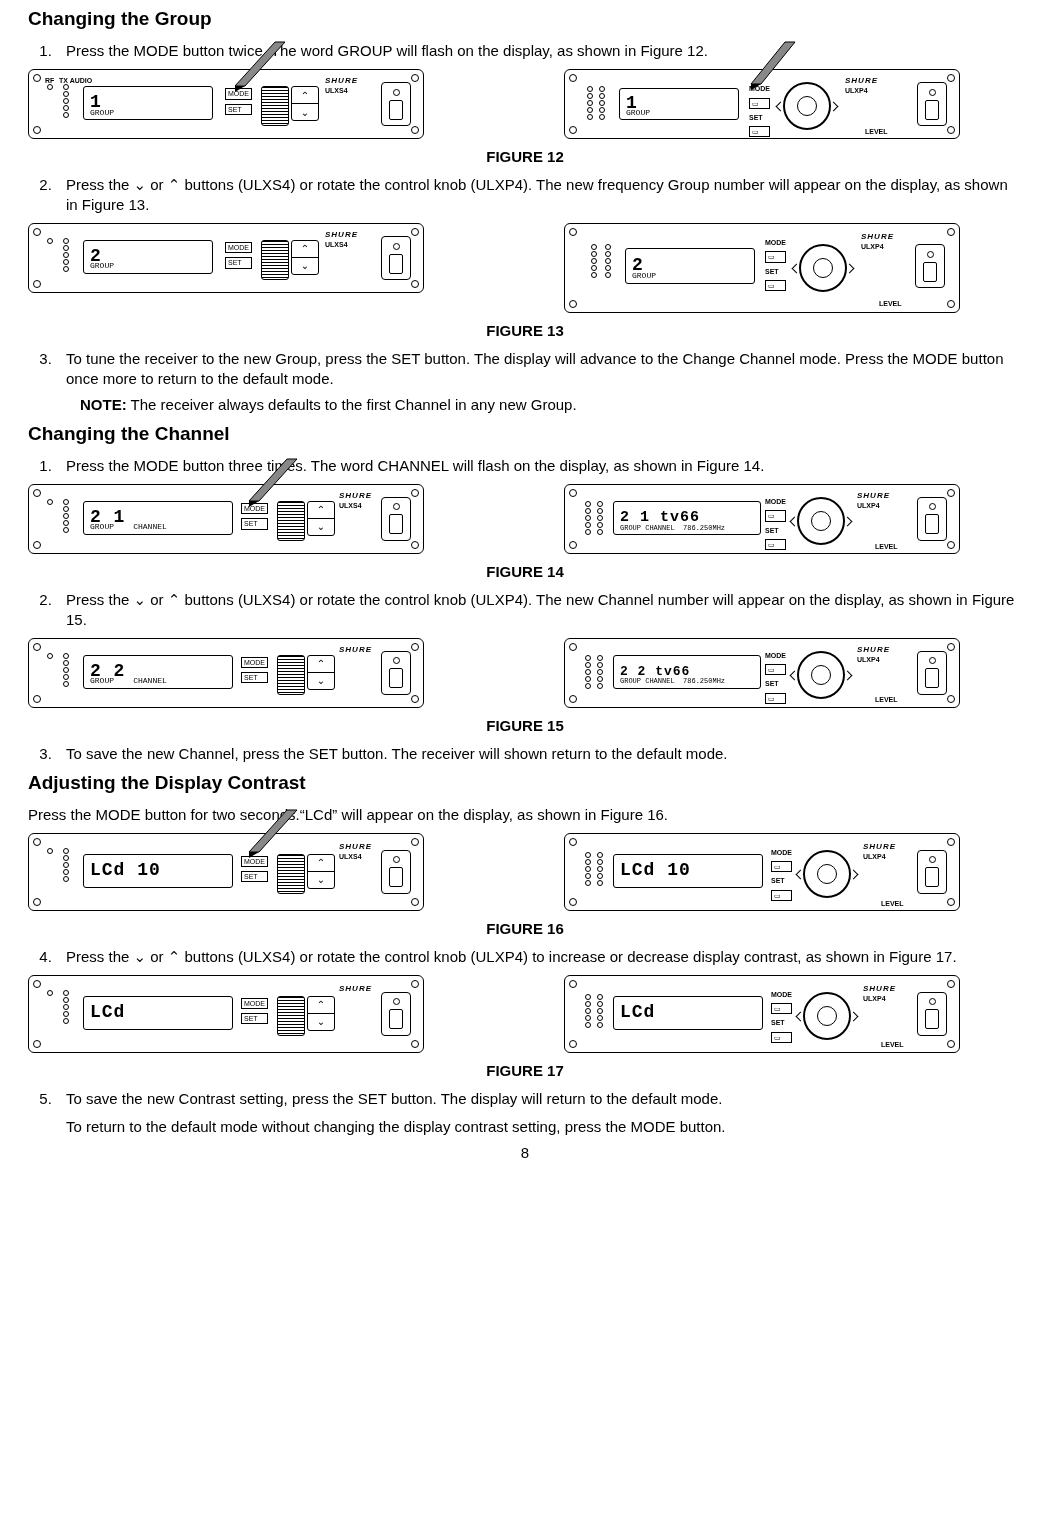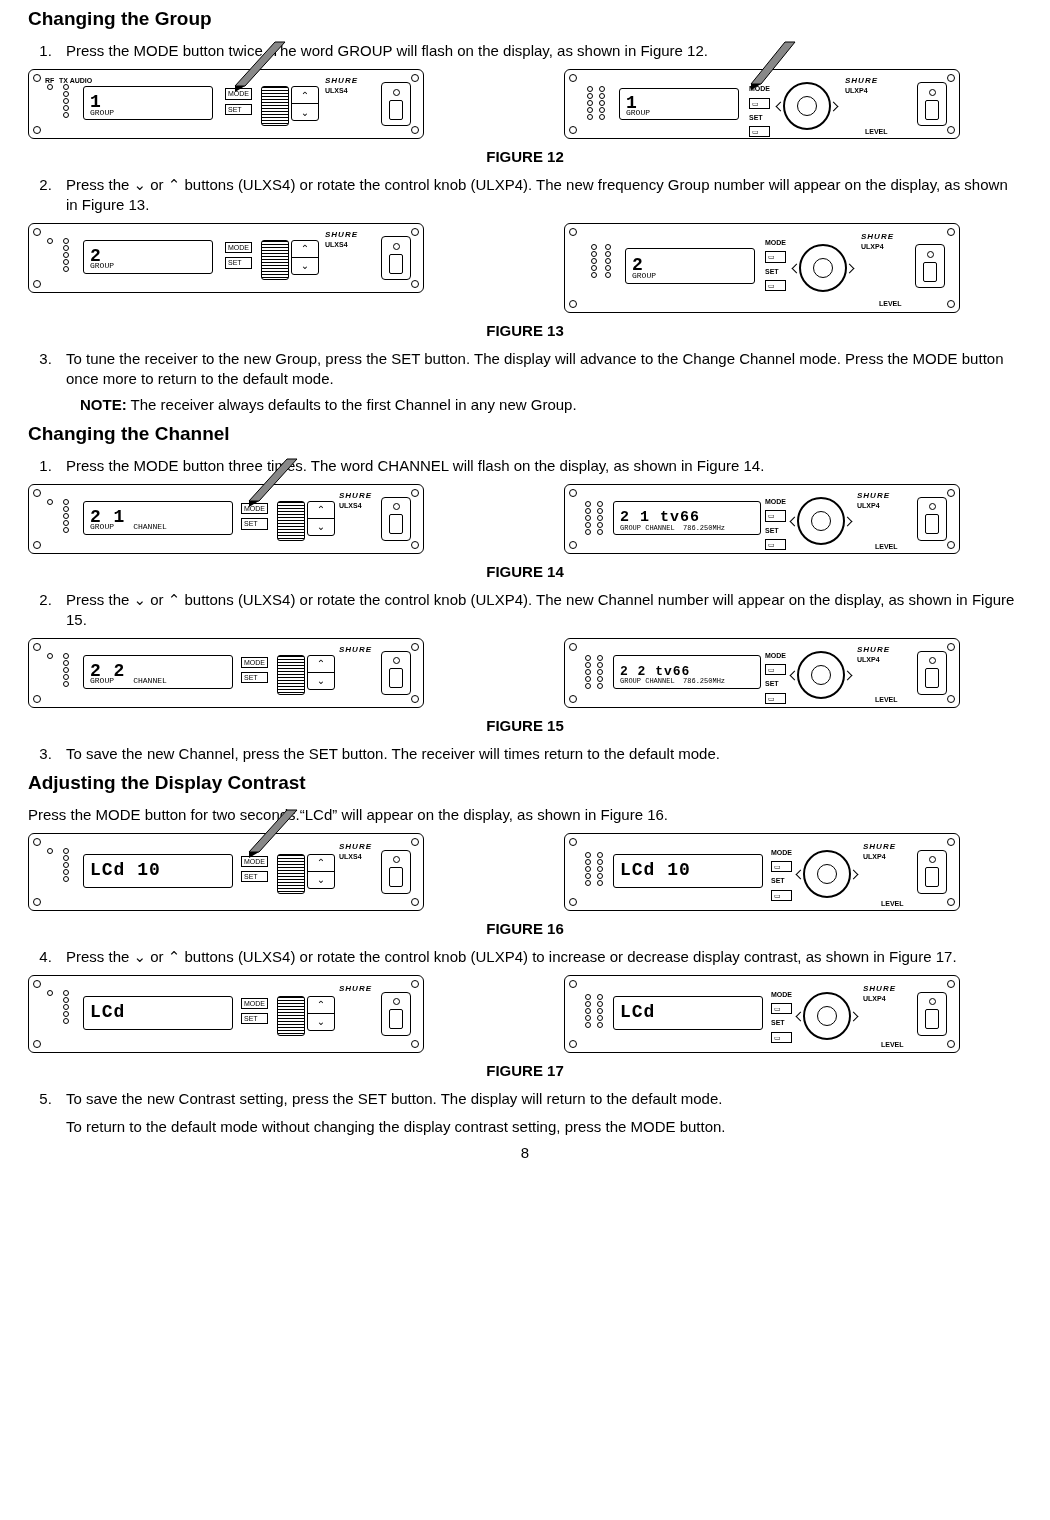--- a/index.html
+++ b/index.html
@@ -403,21 +403,21 @@
       <div class="pwr" style="right:12px;top:12px">
           <span class="led"></span>
           <span class="sw"></span>
         </div>
       <span class="line-under" style="left:310px;bottom:2px">LEVEL</span>
     </div>
   </div>
   <div class="figcap">FIGURE 15</div>
 
   <ol class="steps" start="3">
-    <li>To save the new Channel, press the SET button. The receiver will times return to the default mode.</li>
+    <li>To save the new Channel, press the SET button. The receiver will shown return to the default mode.</li>
   </ol>
 
   <h2 class="section">Adjusting the Display Contrast</h2>
 
   <p class="plain">Press the MODE button for two seconds.“LCd” will appear on the display, as shown in Figure 16.</p>
 
   <div class="figrow pad">
     <div class="unit small" style="height:78px">
       <span class="screw tl"></span>
         <span class="screw tr"></span>

